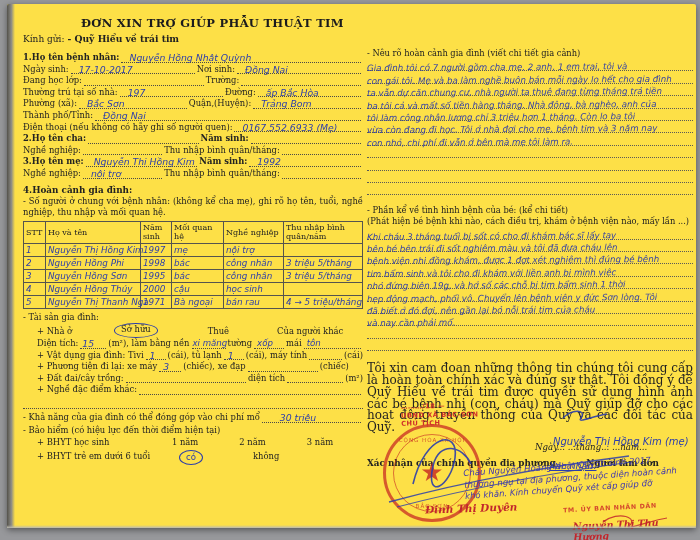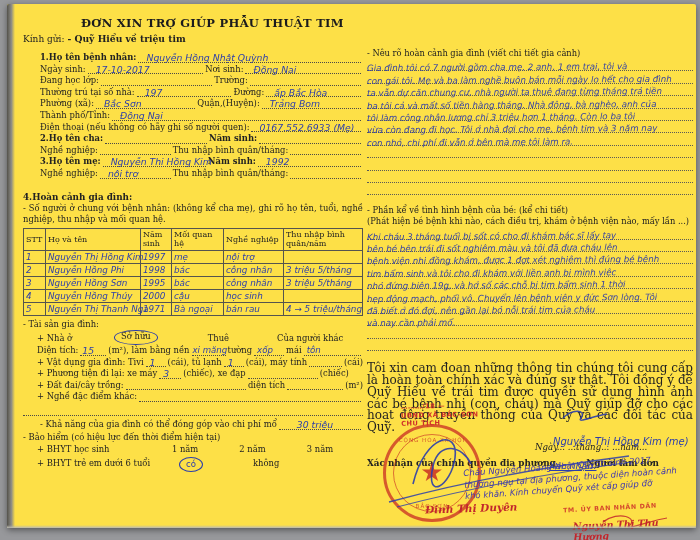--- a/index.html
+++ b/index.html
@@ -11,28 +11,28 @@
   .page::after { content:""; position:absolute; left:0; right:0; bottom:0; height:3px; background:linear-gradient(0deg,#b9b8b2,rgba(250,250,245,0)); }
 
   .col-left  { position:absolute; left:16px; top:8px; width:340px; color:#222; }
   .col-right { position:absolute; left:360px; top:44px; width:326px; color:#222; }
 
   .title { font-weight:bold; font-size:11.5px; letter-spacing:.3px; margin:4px 0 3px 58px; color:#1b1b1d; }
   .dateline { font-style:italic; font-size:9px; margin:2px 0 7px 118px; }
   .kinhgui { font-size:9px; margin:2px 0 8px 0; }
   .kinhgui b { font-size:9.2px; }
 
-  .frow { display:flex; align-items:flex-end; font-size:8.4px; line-height:11.6px; white-space:nowrap;margin-left:17px; }
+  .frow { display:flex; align-items:flex-end; font-size:8.4px; line-height:11.6px; white-space:nowrap; }
   .frow .b { font-weight:bold; }
   .dots { flex:1 1 6px; border-bottom:1.3px dotted #4a4a48; margin:0 2px 1px 2px; min-width:6px; position:relative; height:10px; }
   .dots .hw { position:absolute; left:8px; bottom:-2px; }
   .hw { font-family:"DejaVu Sans", sans-serif; font-style:italic; color:#2b3dab; font-size:9.3px; white-space:nowrap; }
   .hw.sm { font-size:8.6px; }
 
-  .sec4-title { font-weight:bold; font-size:8.8px; margin-top:12px; }
+  .sec4-title { font-weight:bold; font-size:8.8px; margin-top:5px; }
   .intro { font-size:8.4px; line-height:11.2px; white-space:normal; margin:1px 0 3px 0; text-align:justify; }
 
   table.fam { width:100%; border-collapse:collapse; table-layout:fixed; margin:1px 0 3px 0; }
   table.fam th, table.fam td { border:1px solid #55544f; font-weight:normal; font-size:8px; padding:0 2px; text-align:left; vertical-align:middle; }
   table.fam th { line-height:9.5px; height:22px; }
   table.fam td { height:13px; }
   table.fam td .hw { font-size:8.8px; }
 
   .assets { font-size:8.4px; line-height:11.4px; }
   .assets .ind { margin-left:14px; }
@@ -76,21 +76,21 @@
 <body>
 
 <div class="page">
 
   <div class="col-left">
     <div class="title">ĐƠN XIN TRỢ GIÚP PHẪU THUẬT TIM</div>
 
 
     <div class="kinhgui">
       <span>Kính gửi:</span>
-      <b>- Quỹ Hiểu về triệu tim</b>
+      <b>- Quỹ Hiểu về trái tim</b>
     </div>
 
     <div class="frow">
       <span class="b">1.Họ tên bệnh nhân:</span>
       <span class="dots">
           <span class="hw">Nguyễn Hồng Nhật Quỳnh</span>
         </span>
     </div>
     <div class="frow">
       <span>Ngày sinh:</span>

